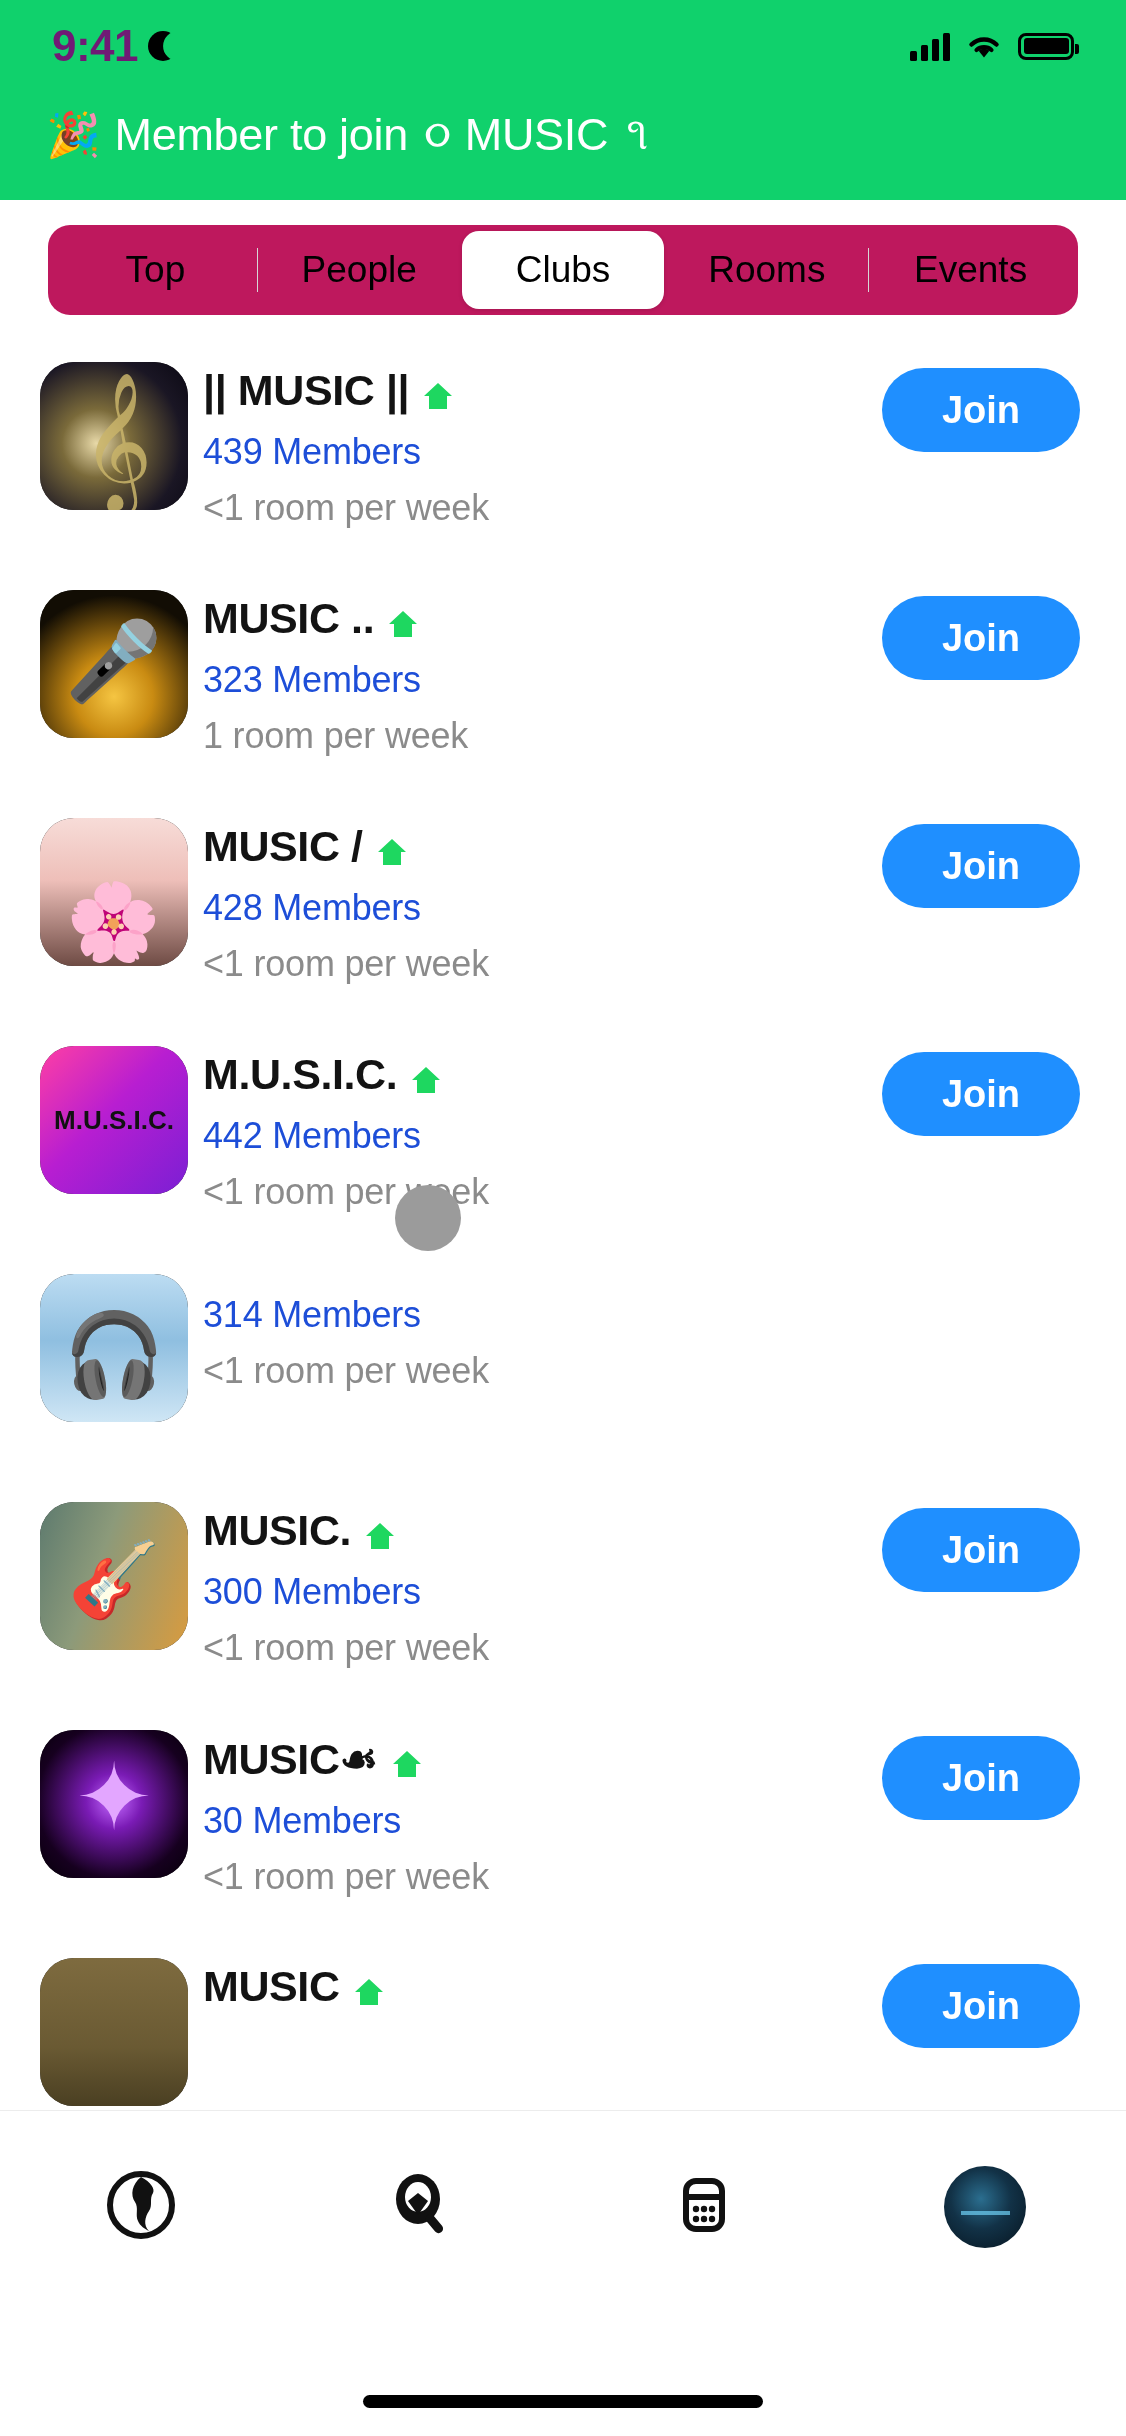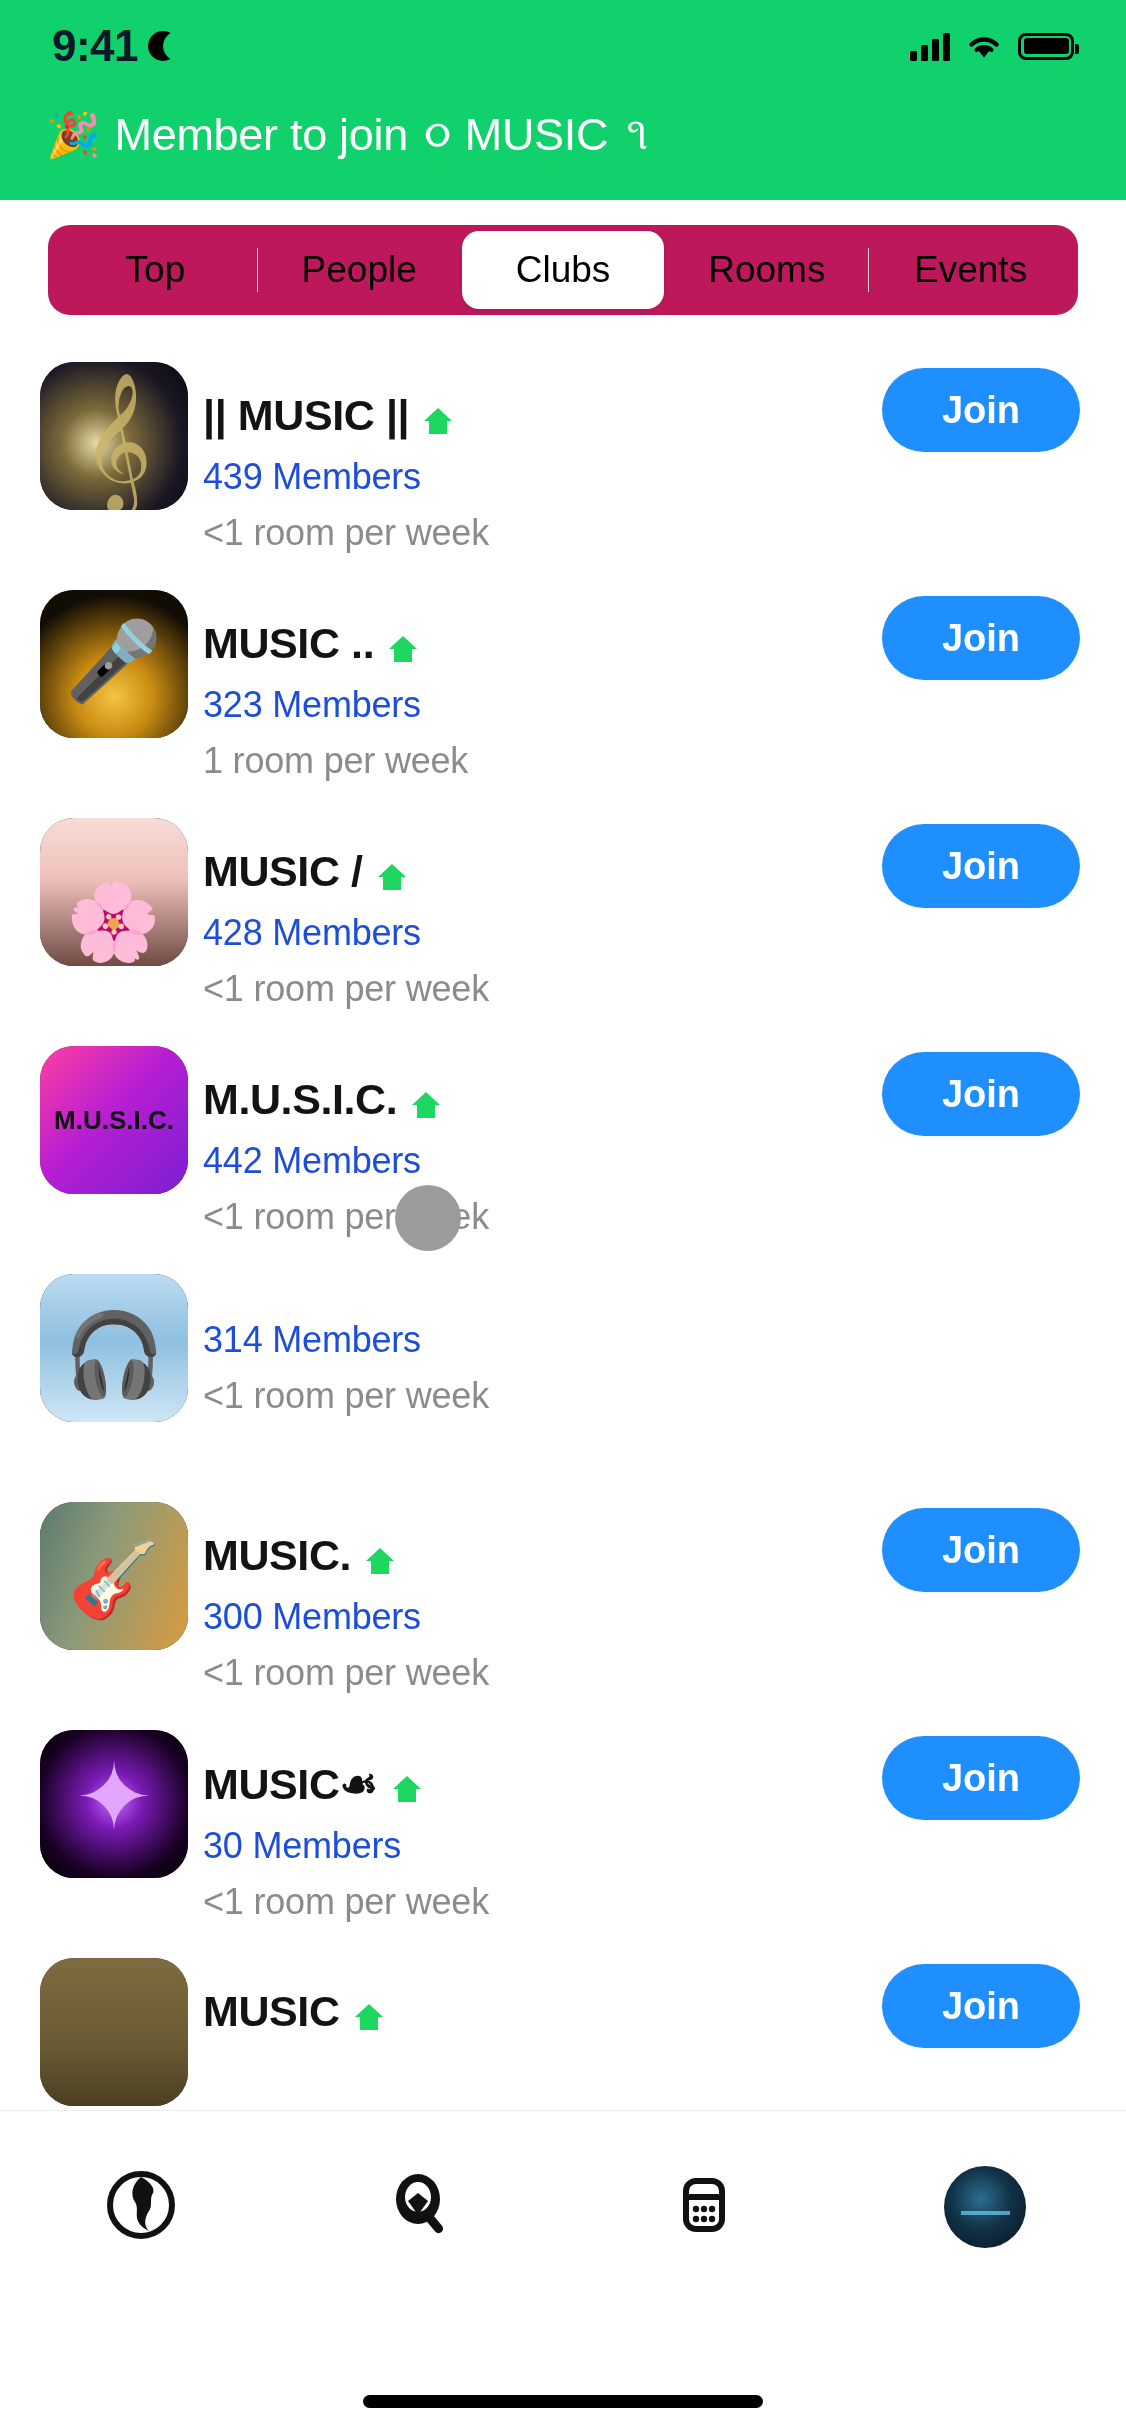--- a/index.html
+++ b/index.html
@@ -16,21 +16,21 @@
     position:absolute; left:0; top:0; width:1126px; height:200px;
     background:#10d16c;
     overflow:hidden;
   }
   .statusbar {
     position:absolute; left:0; top:0; width:1126px; height:92px;
     display:flex; align-items:center; justify-content:space-between;
     padding:0 52px;
   }
   .sb-left { display:flex; align-items:center; gap:10px; }
-  .sb-time { font-size:44px; font-weight:600; color:#0f172a; letter-spacing:-0.5px; }
+  .sb-time { font-size:44px; font-weight:600; color:#701a75; letter-spacing:-0.5px; }
   .moon-icon { width:30px; height:30px; position:relative; display:inline-block; }
   .moon-icon::before{
     content:""; position:absolute; inset:0;
     border-radius:50%; background:#000;
     clip-path: path('M 30 0 A 15 15 0 1 0 30 30 A 19 19 0 1 1 30 0 Z');
   }
   .sb-right { display:flex; align-items:center; gap:16px; }
   .signal { display:flex; align-items:flex-end; gap:4px; height:30px; }
   .signal i { display:block; width:7px; background:#000; border-radius:1.5px; }
   .signal i:nth-child(1){height:10px;}
@@ -83,21 +83,21 @@
   }
   .row {
     height:228px; display:flex; align-items:flex-start;
     padding:22px 46px 0 40px; position:relative;
   }
   .avatar {
     width:148px; height:148px; border-radius:34px; flex:0 0 148px;
     overflow:hidden; position:relative; background:#222;
   }
   .avatar .art { position:absolute; inset:0; }
-  .info { flex:1; padding-left:15px; padding-top:4px; min-width:0;margin-top:25px; }
+  .info { flex:1; padding-left:15px; padding-top:4px; min-width:0; }
   .club-name {
     font-size:43px; font-weight:700; color:#131313; letter-spacing:-0.4px;
     display:flex; align-items:center; gap:12px; white-space:nowrap;
   }
   .house-svg { width:34px; height:34px; display:inline-block; }
   .meta {
     font-size:36px; color:#1d4ed8; margin-top:16px; letter-spacing:-0.2px;
   }
   .meta2 { font-size:36px; color:#8b8b8b; margin-top:14px; letter-spacing:-0.2px; }
   .action { flex:0 0 auto; margin-top:6px; }

